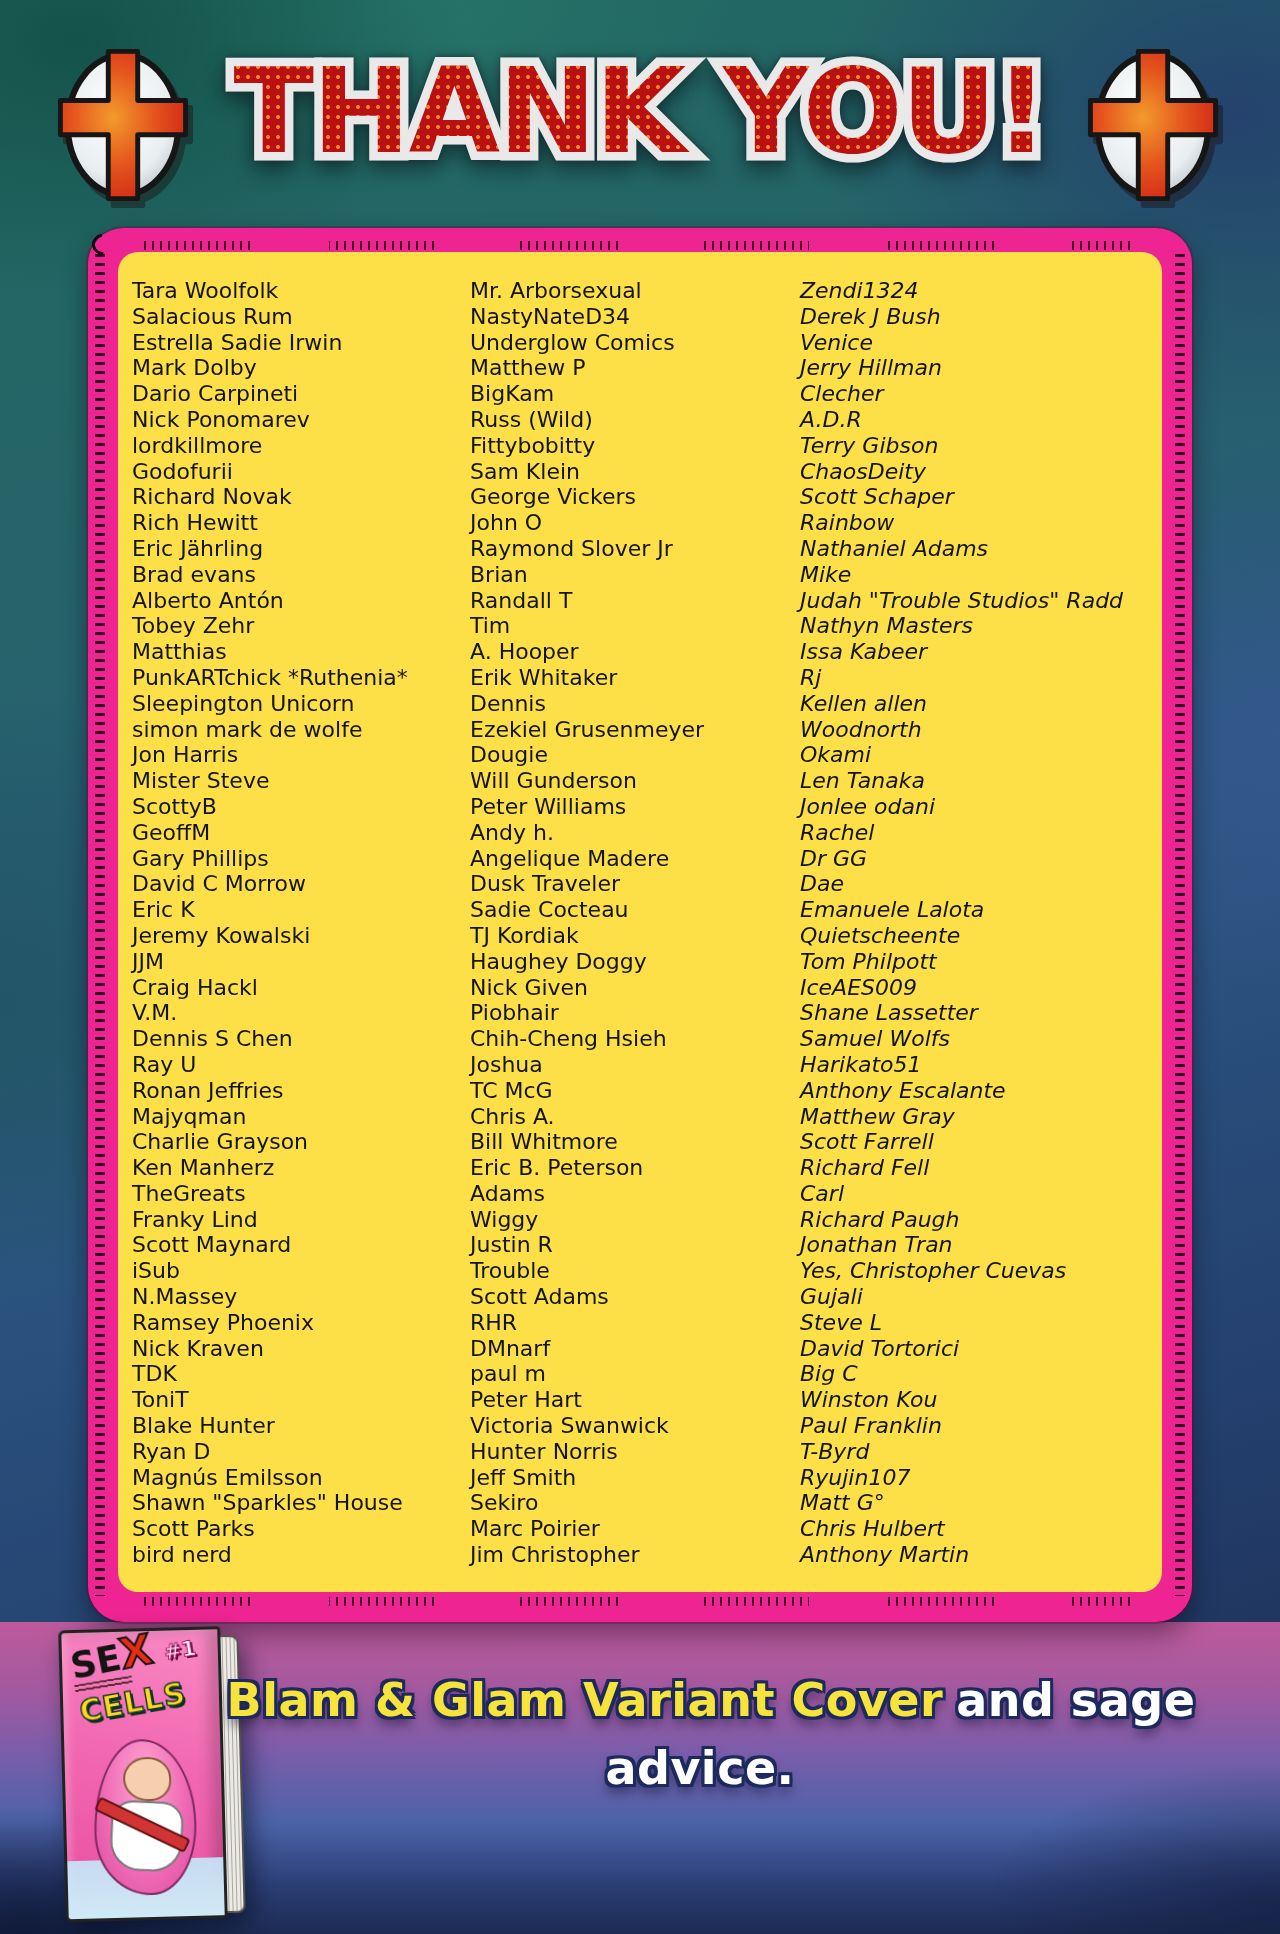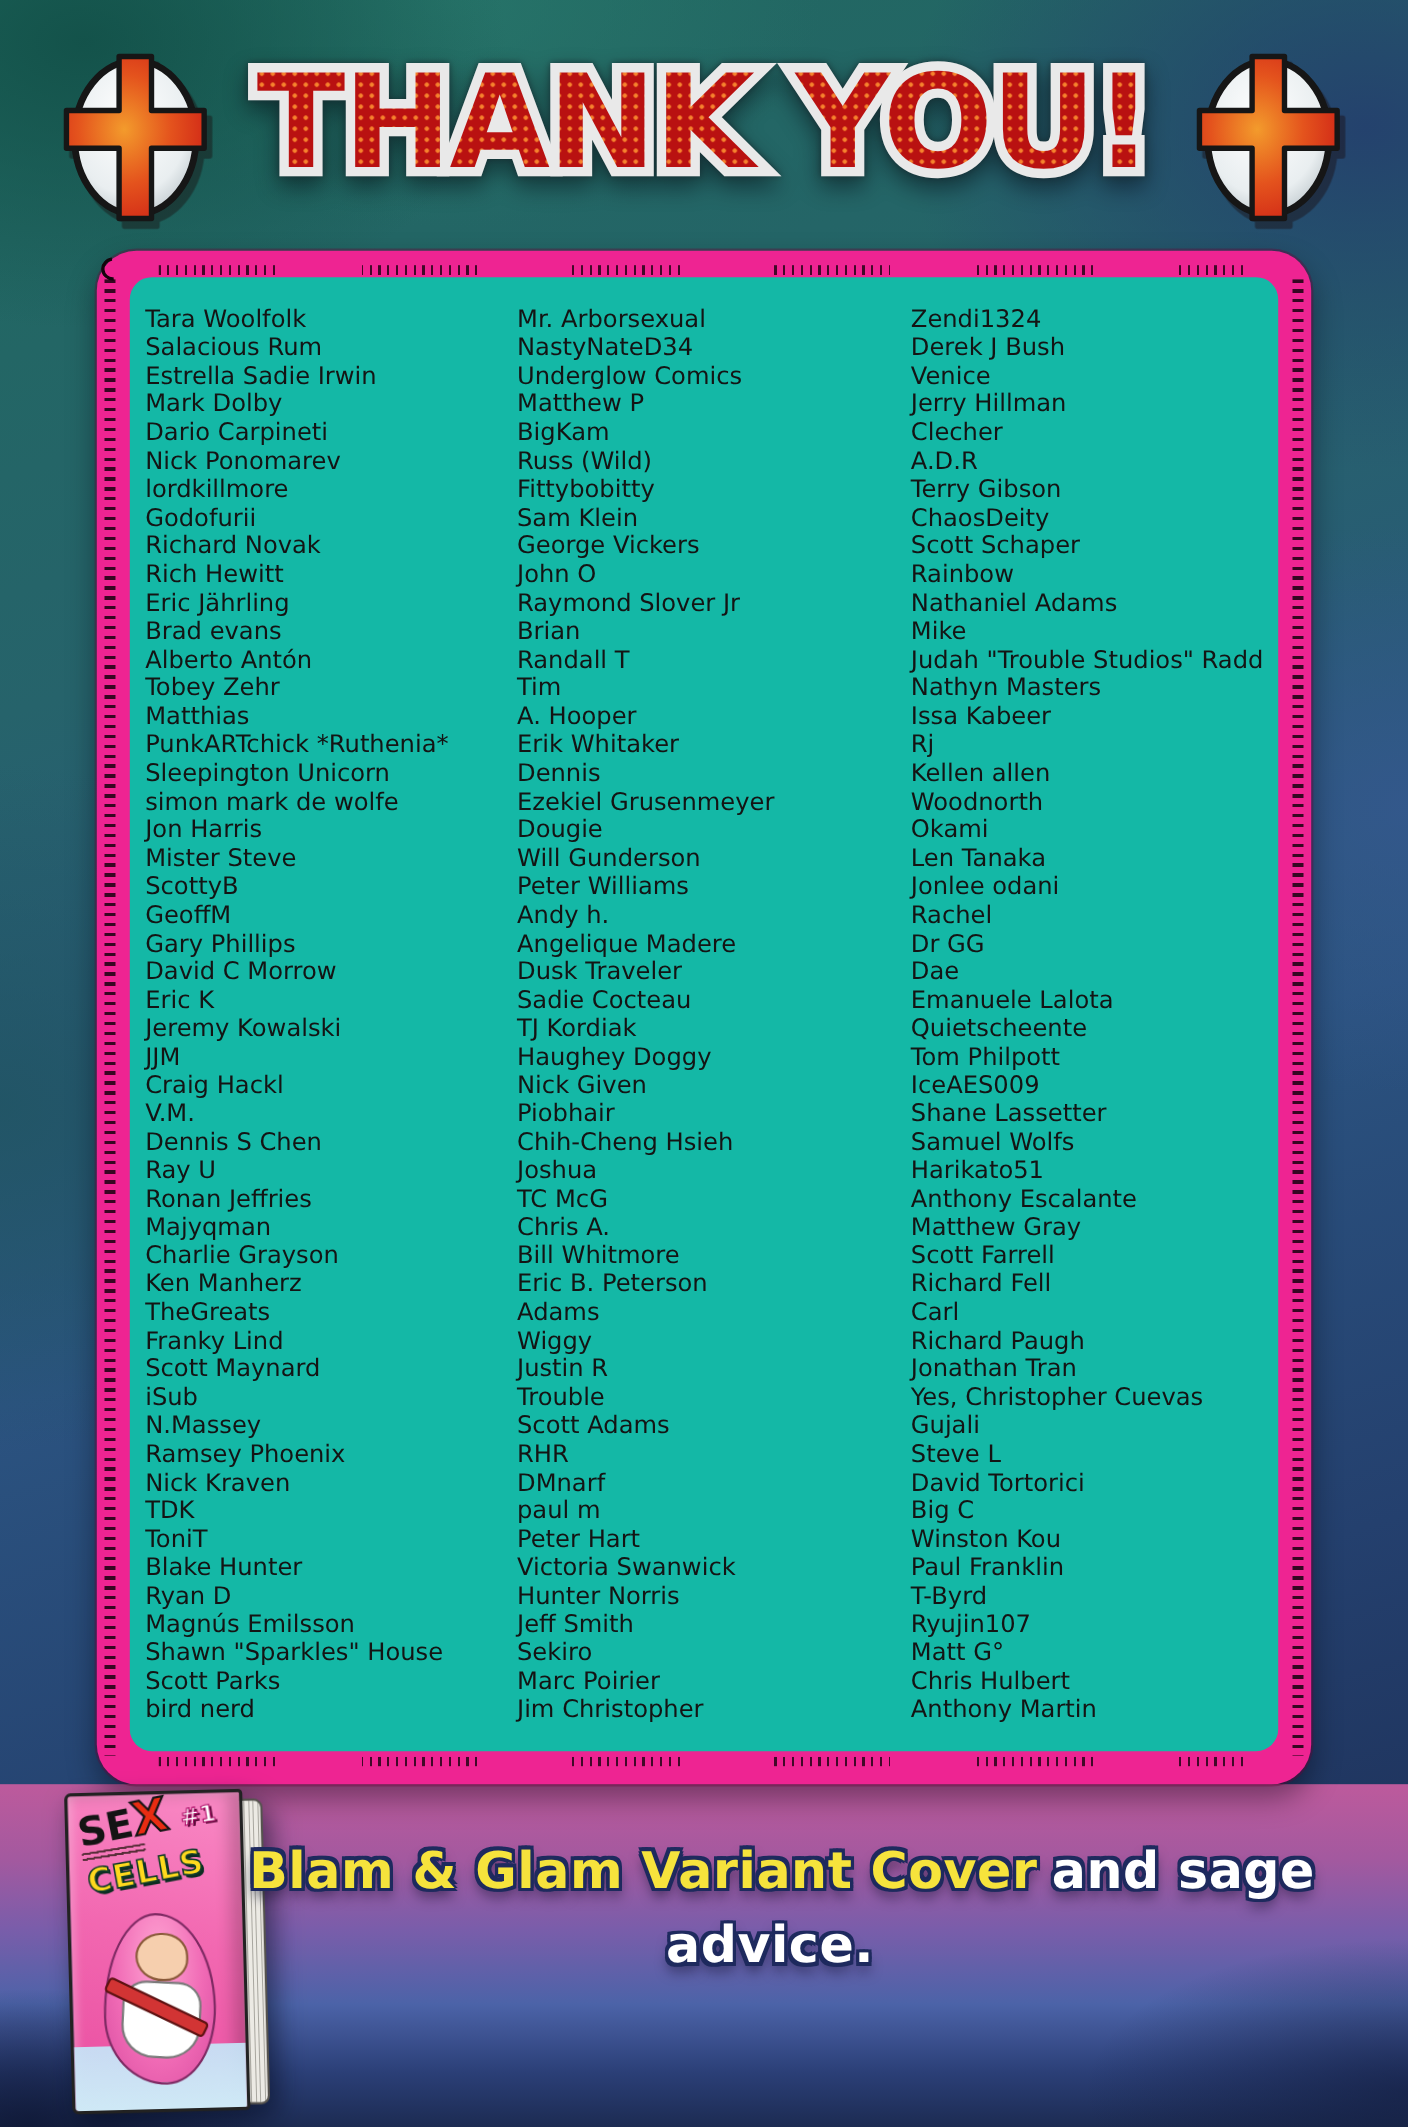--- a/index.html
+++ b/index.html
@@ -63,26 +63,26 @@
             mask:repeating-linear-gradient(90deg,#000 0 110px, transparent 110px 185px);}
   .tick-top{top:13px;}
   .tick-bottom{bottom:16px;}
   .corner-curl{
     position:absolute;left:4px;top:6px;width:15px;height:15px;border:3px solid #14040c;
     border-color:transparent transparent #14040c #14040c;border-radius:50%;
     transform:rotate(40deg);
   }
   .white-panel{
     position:absolute;left:30px;top:24px;right:30px;bottom:30px;
-    background:#14b8a6;border-radius:20px;padding-left:36px;
+    background:#fde047;border-radius:20px;padding-left:36px;
   }
   .col{position:absolute;top:26px;}
   .col1{left:14px;}
   .col2{left:352px;}
-  .col3{left:710px;}
+  .col3{left:682px;font-style:italic;}
   .name-row{font-size:22px;line-height:25.8px;color:#141414;white-space:nowrap;font-weight:500;}
 
   
   .book{position:absolute;left:62px;top:1628px;width:180px;height:292px;transform:rotate(-1.5deg);
     filter:drop-shadow(7px 10px 12px rgba(4,10,30,.55));}
   .pages{position:absolute;right:0;top:9px;width:27px;height:274px;
     background:#eceae4;
     background-image:repeating-linear-gradient(90deg, rgba(122,120,112,.6) 0 1px, transparent 1px 4px);
     border:2px solid #55524e;border-radius:0 8px 8px 0;transform:skewY(1.5deg);}
   .cover{position:absolute;left:0;top:0;width:156px;height:286px;

